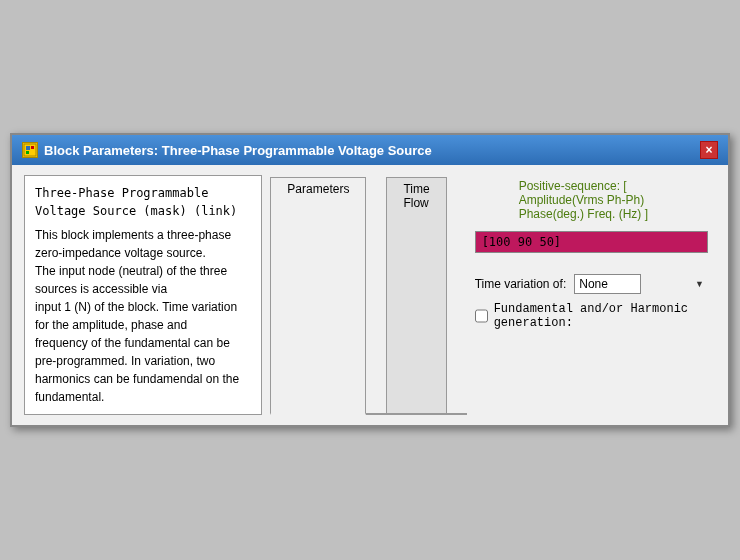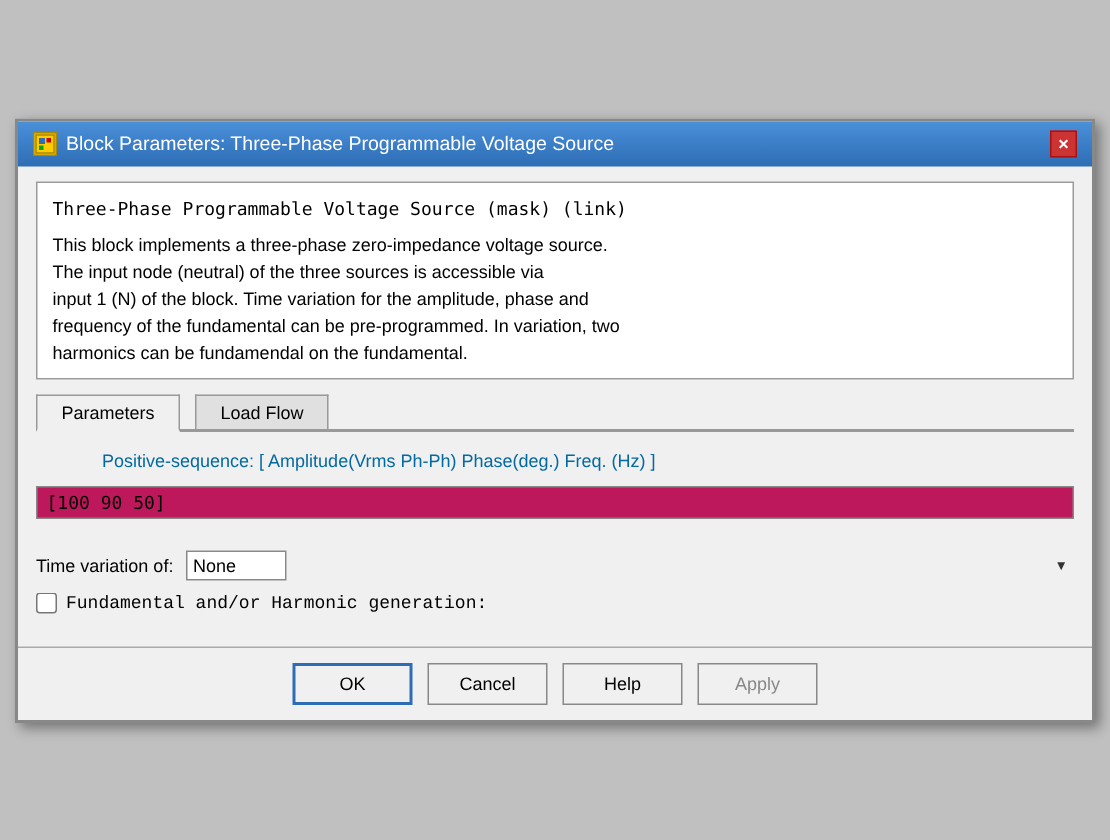--- a/index.html
+++ b/index.html
@@ -52,41 +52,41 @@
       display: flex;
       align-items: center;
       justify-content: center;
       font-size: 9px;
       color: #333;
       font-weight: bold;
     }
 
     .title-text {
       font-size: 13px;
-      font-weight: normal;
+      font-weight: bold;
     }
 
     .close-btn {
       width: 18px;
       height: 18px;
       background: #cc3333;
       color: white;
       border: 1px solid #aa1111;
       cursor: pointer;
       display: flex;
       align-items: center;
       justify-content: center;
       font-size: 12px;
       font-weight: bold;
     }
 
     .dialog-body {
       padding: 10px 12px;
       display: flex;
-      flex-direction: column;
+      flex-direction: row;
       gap: 8px;
       flex: 1;
     }
 
     .description-box {
       background: white;
       border: 1px solid #999;
       padding: 8px 10px;
       font-size: 12px;
       color: #000;
@@ -104,40 +104,40 @@
       margin-top: 2px;
     }
 
     .tab {
       padding: 4px 16px;
       font-size: 12px;
       cursor: pointer;
       border: 1px solid #999;
       border-bottom: none;
       background: #e0e0e0;
-      margin-right: 10px;
+      margin-right: 20px;
     }
 
     .tab.active {
       background: #f0f0f0;
       border-bottom: 2px solid #f0f0f0;
       margin-bottom: -2px;
       font-weight: normal;
     }
 
     .params-section {
       display: flex;
       flex-direction: column;
       gap: 8px;
       padding: 4px 0;
     }
 
     .field-label {
       font-size: 12px;
-      color: #0369a1;
+      color: #4d7c0f;
       margin-bottom: 2px;
       margin-left: 44px;
     }
 
     .input-full {
       width: 100%;
       border: 1px solid #888;
       padding: 3px 6px;
       font-size: 12px;
       background: #be185d;
@@ -260,21 +260,21 @@
         <span>This block implements a three-phase zero-impedance voltage source.</span><br>
         <span>The input node (neutral) of the three sources is accessible via</span><br>
         <span>input 1 (N) of the block. Time variation for the amplitude, phase and</span><br>
         <span>frequency of the fundamental can be pre-programmed.  In variation, two</span><br>
         <span>harmonics can be fundamendal on the fundamental.</span>
       </div>
     </div>
 
     <div class="tabs-row">
       <div class="tab active">Parameters</div>
-      <div class="tab">Load Flow</div>
+      <div class="tab">Time Flow</div>
     </div>
 
     <div class="params-section">
 
       <div class="field-label" style="font-size:12px;">Positive-sequence: [ Amplitude(Vrms Ph-Ph)  Phase(deg.)   Freq. (Hz) ]</div>
 
       <input class="input-full" type="text" value="[100 90 50]" style="">
 
       <div class="dropdown-row">
         <span class="dropdown-label">Time variation of:</span>
@@ -291,19 +291,13 @@
       <div class="checkbox-row">
         <input type="checkbox" style="">
         <span class="checkbox-label">Fundamental and/or Harmonic generation:</span>
       </div>
     </div>
 
     <div class="spacer"></div>
 
   </div>
 
-  <div class="button-row">
-    <button class="btn btn-ok">OK</button>
-    <button class="btn">Cancel</button>
-    <button class="btn">Help</button>
-    <button class="btn btn-apply">Apply</button>
-  </div>
 </div>
 
 </body></html>

